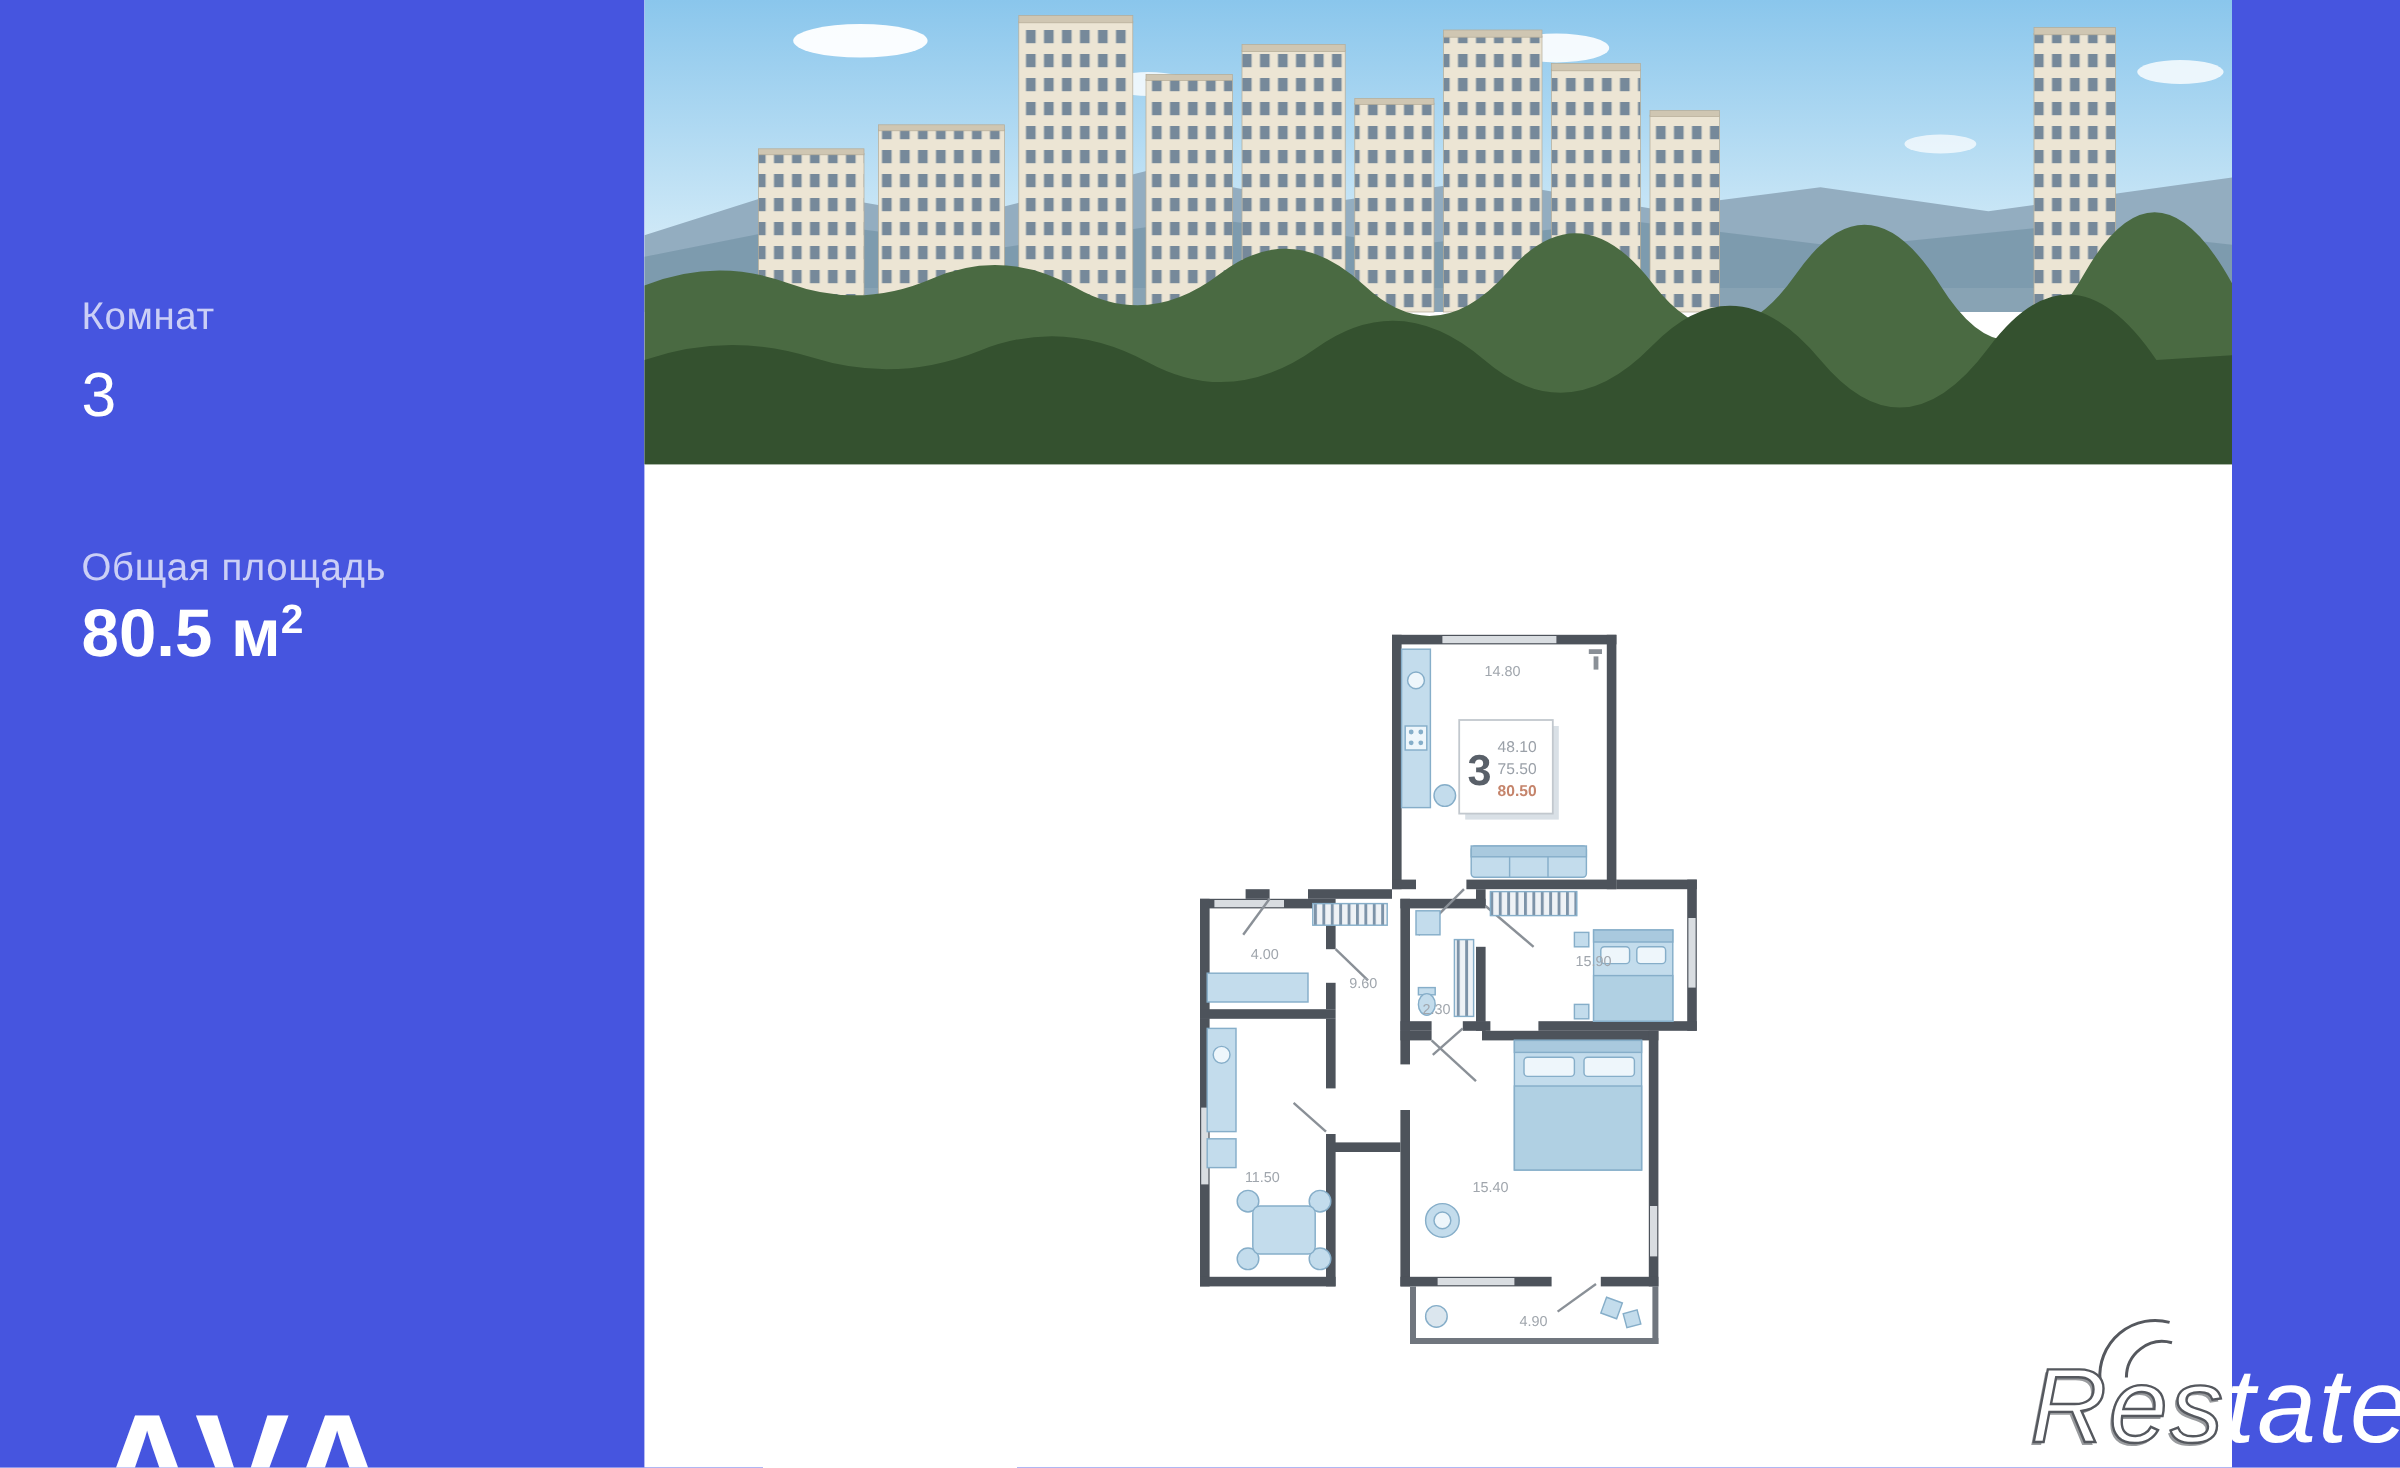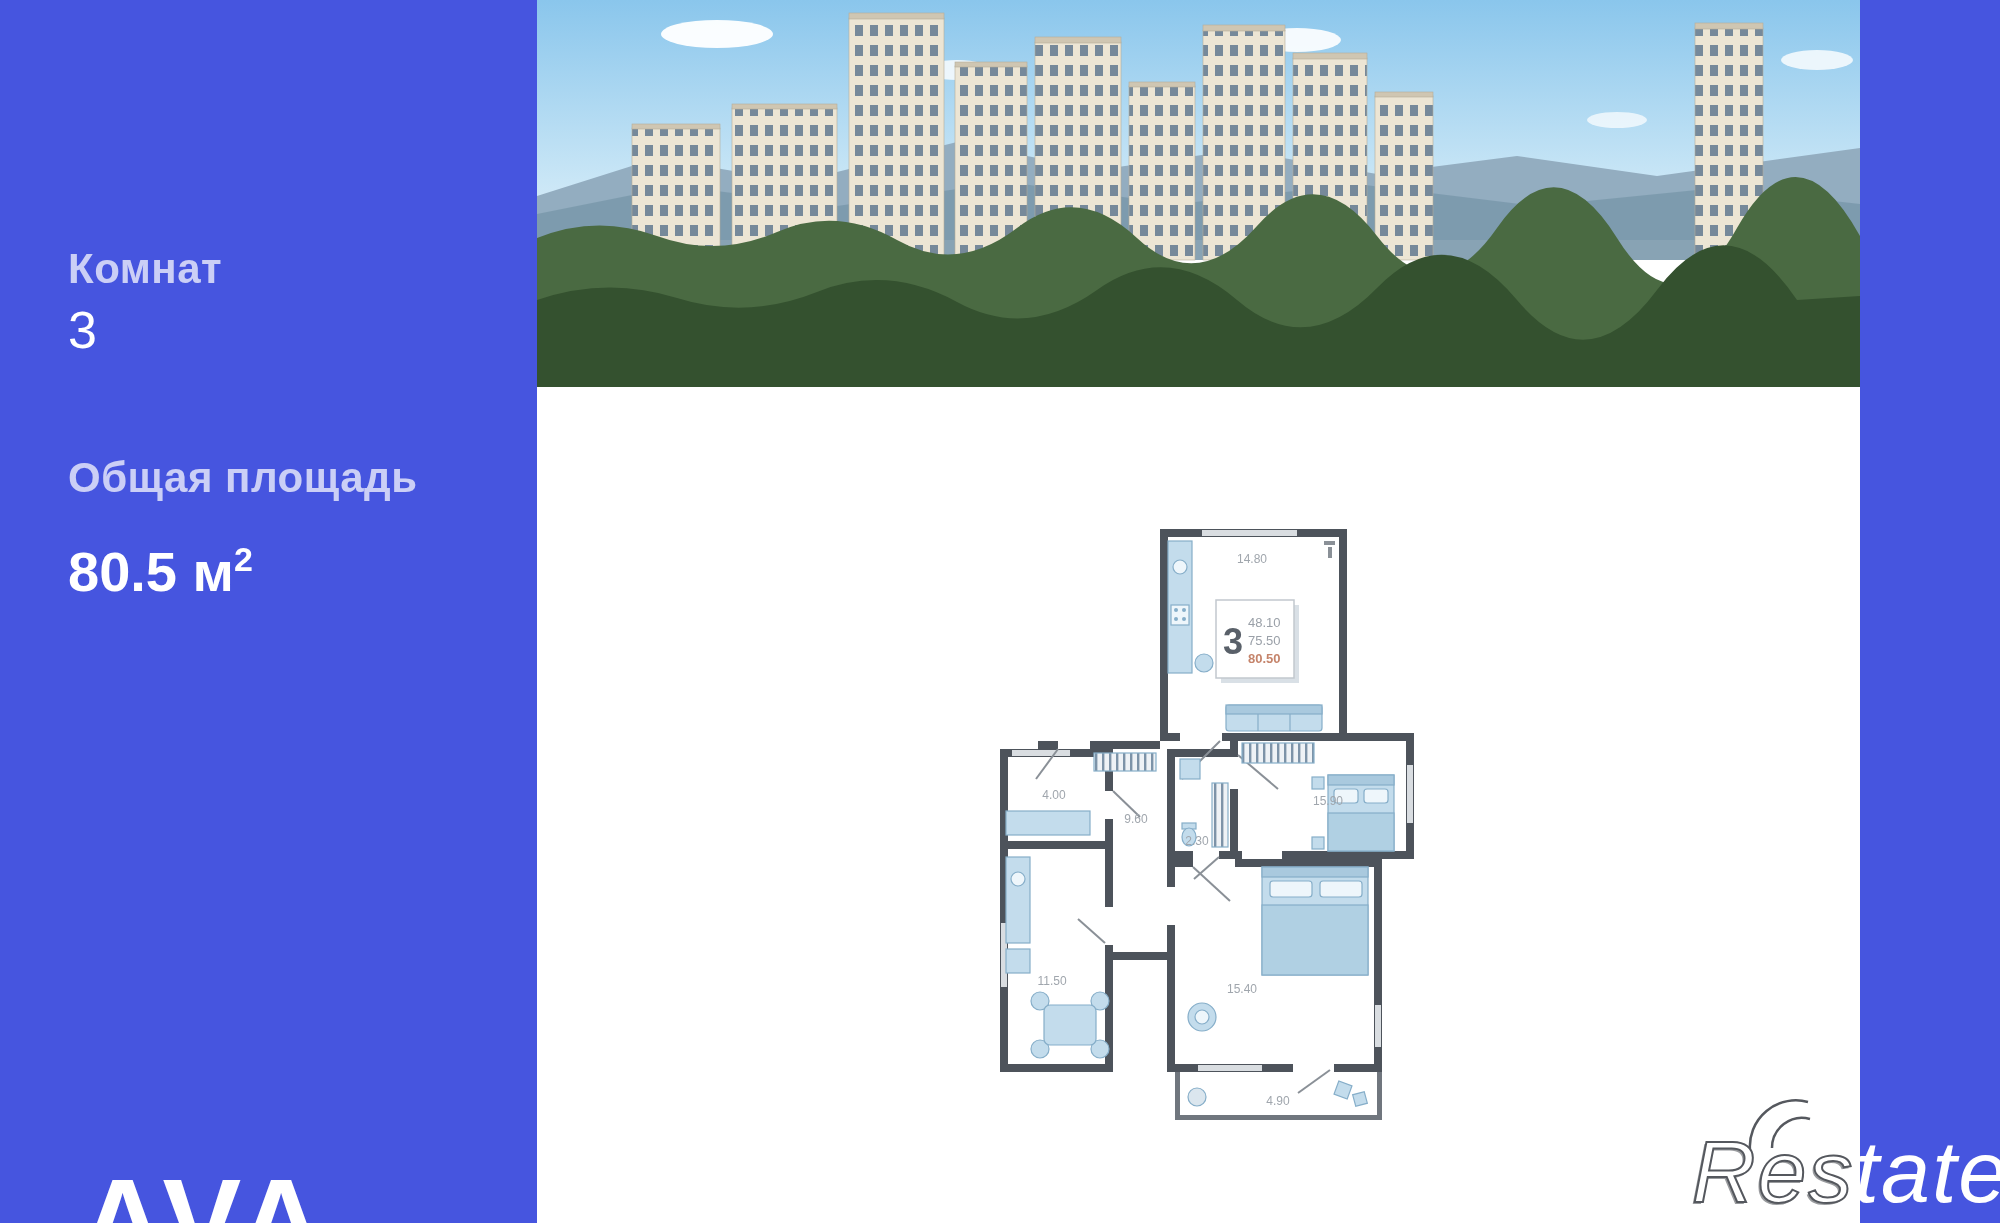--- a/index.html
+++ b/index.html
@@ -10,27 +10,27 @@
   }
   .panel{
     position:absolute;left:537px;top:0;width:1323px;height:1223px;
     background:#ffffff;
   }
   .photo{position:absolute;left:0;top:0;width:1323px;height:387px;display:block;}
   .floorplan{position:absolute;left:453px;top:527px;width:440px;height:600px;}
   
   .side-label{
     position:absolute;left:68px;color:rgba(255,255,255,0.72);
-    font-size:42px;font-weight:700;letter-spacing:.5px;
+    font-size:32px;font-weight:400;letter-spacing:.5px;
   }
   .side-value{position:absolute;left:68px;color:#ffffff;}
   .rooms-label{top:245px;}
   .rooms-value{top:300px;font-size:52px;font-weight:500;}
   .area-label{top:454px;}
-  .area-value{top:495px;font-size:56px;font-weight:700;margin-top:44px;}
+  .area-value{top:495px;font-size:56px;font-weight:700;}
   .area-value sup{font-size:34px;vertical-align:super;line-height:0;}
   
   .ava{
     position:absolute;left:80px;top:1162px;color:#ffffff;
     font-size:118px;font-weight:800;letter-spacing:6px;line-height:1;
   }
   
   .wm{
     position:absolute;left:1692px;top:1128px;line-height:1;white-space:nowrap;
     font-size:88px;font-style:italic;font-weight:500;letter-spacing:2px;

